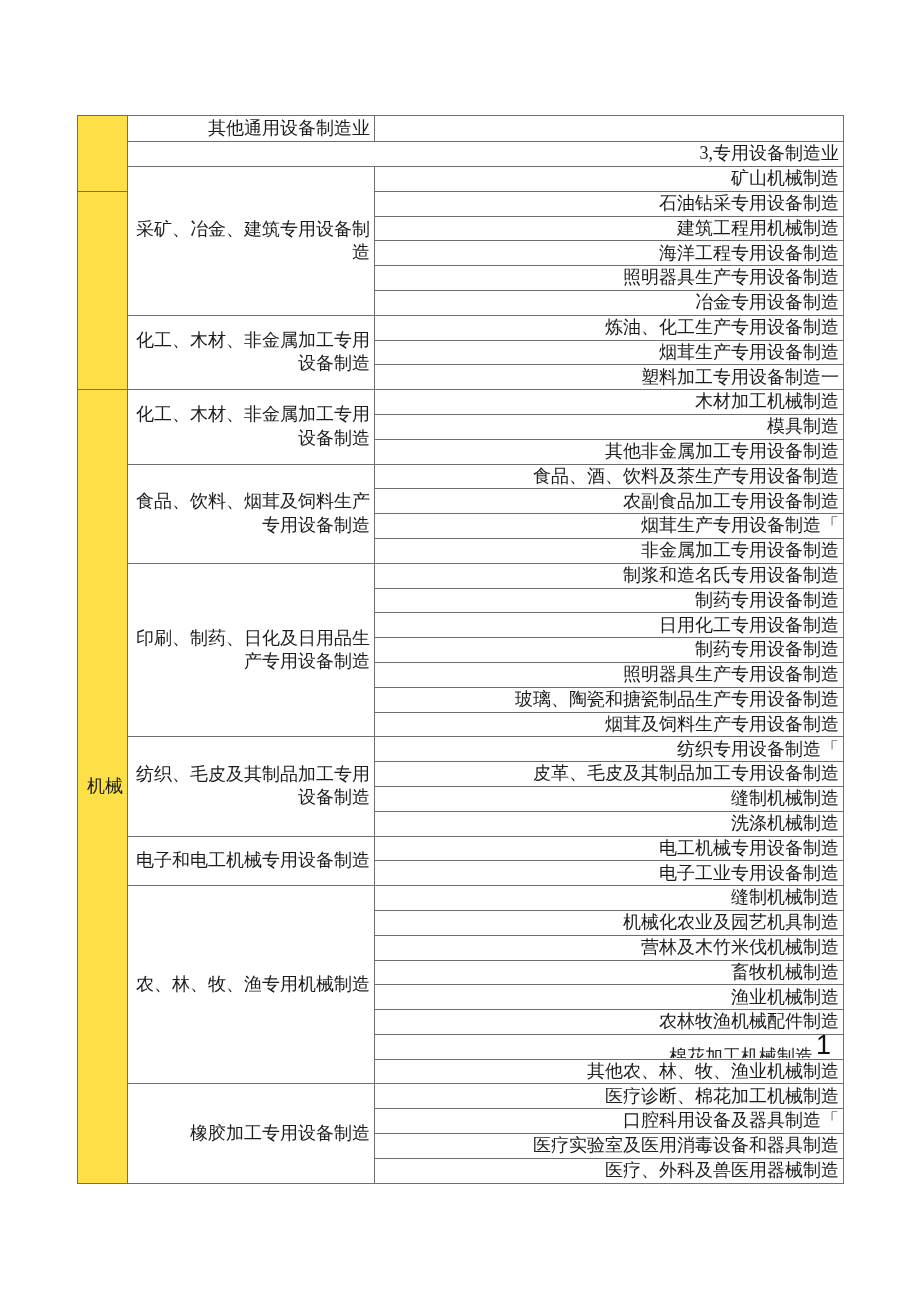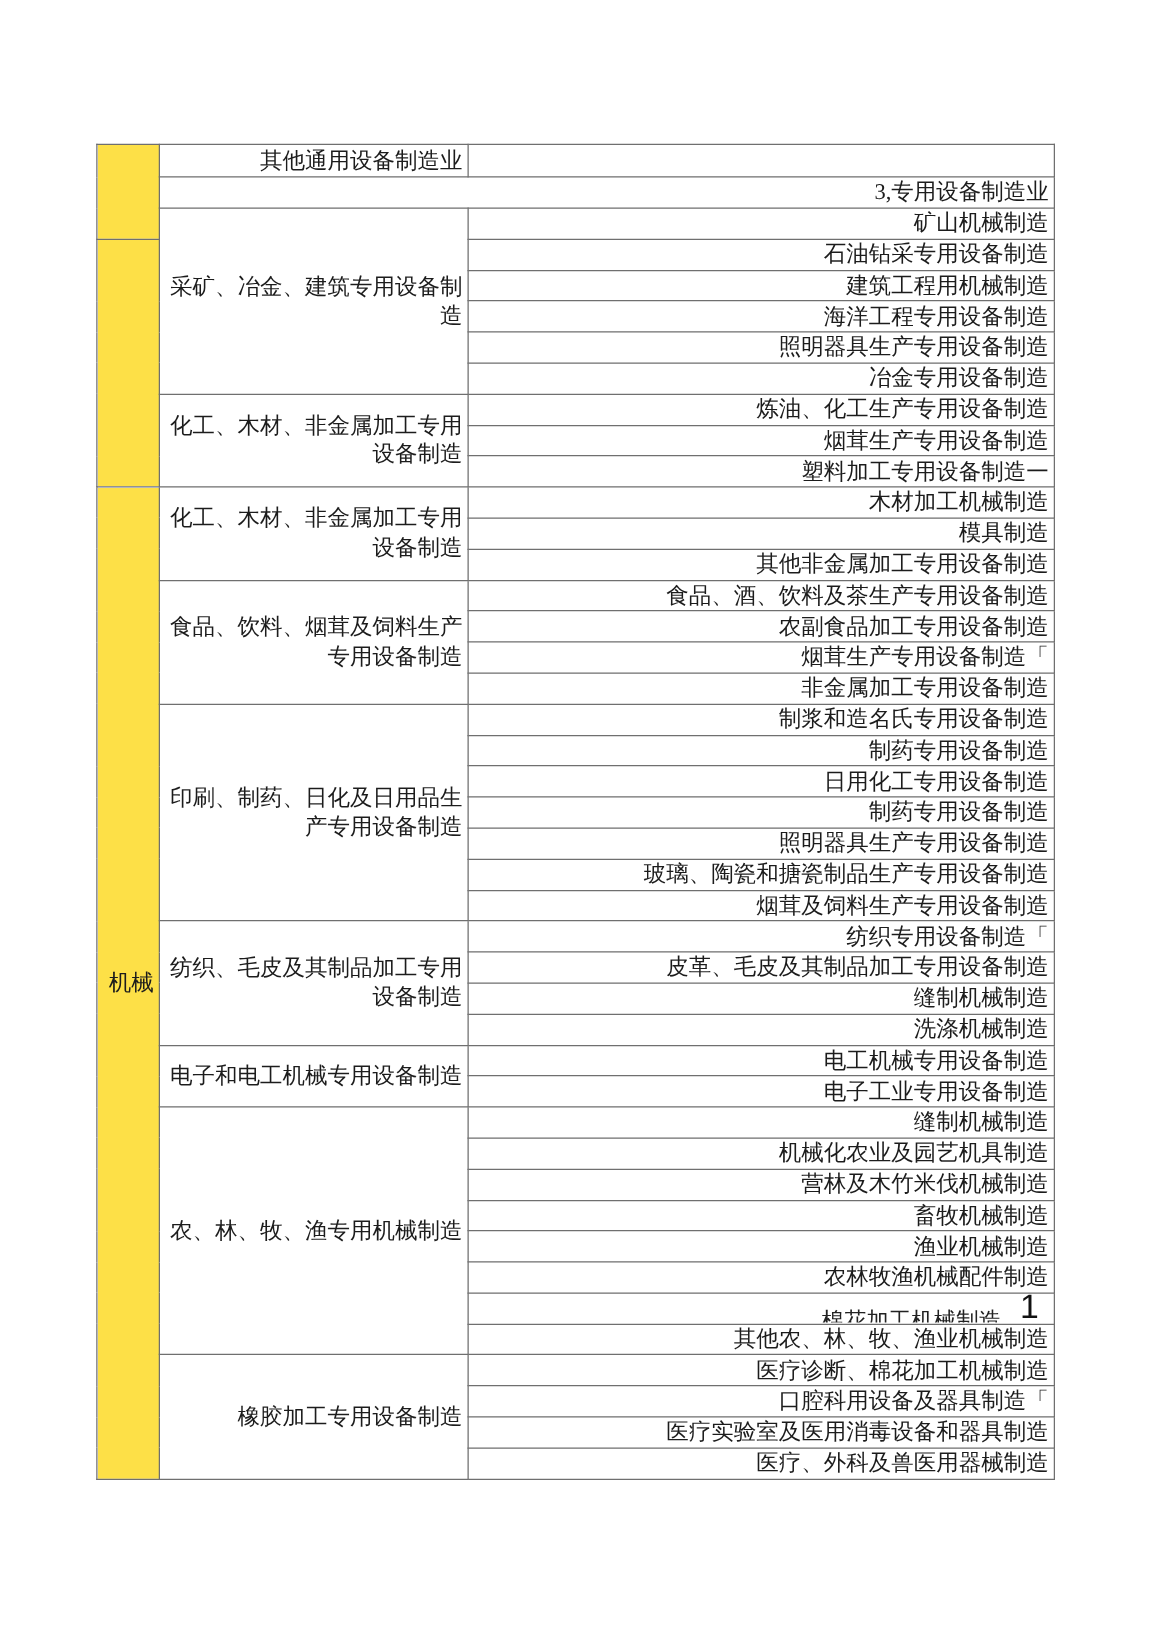--- a/index.html
+++ b/index.html
@@ -46,21 +46,21 @@
   td.empty{}
   td.section-cell{text-align:center;}
   td.clipped-cell{padding:0;position:relative;}
   .clip{
     position:relative;
     height:23px;
     overflow:hidden;
   }
   .clipped-text{
     position:absolute;
-    right:38px;
+    right:26px;
     top:12px;
     font-size:18px;
     line-height:1;
     white-space:nowrap;
     color:#222;
   }
   .page-marker{
     position:absolute;
     right:8px;
     top:-3px;

